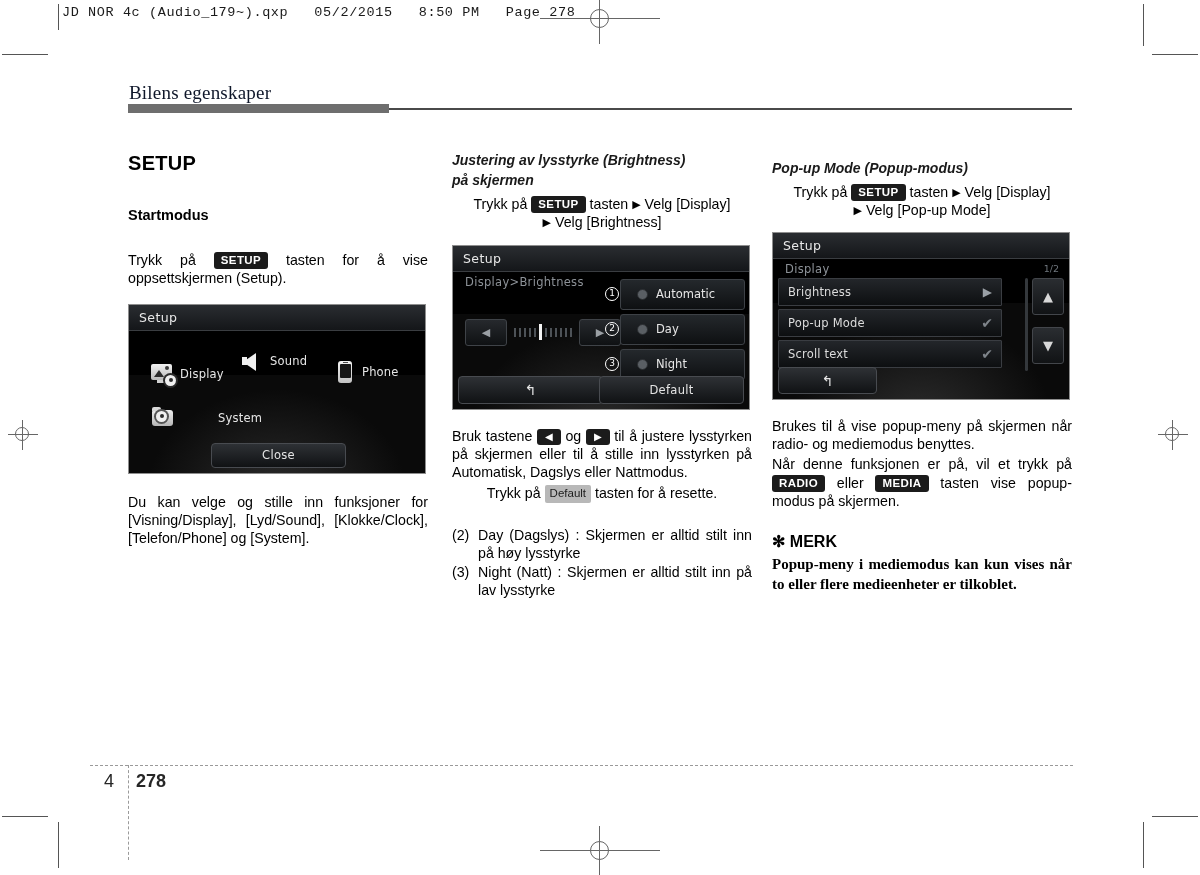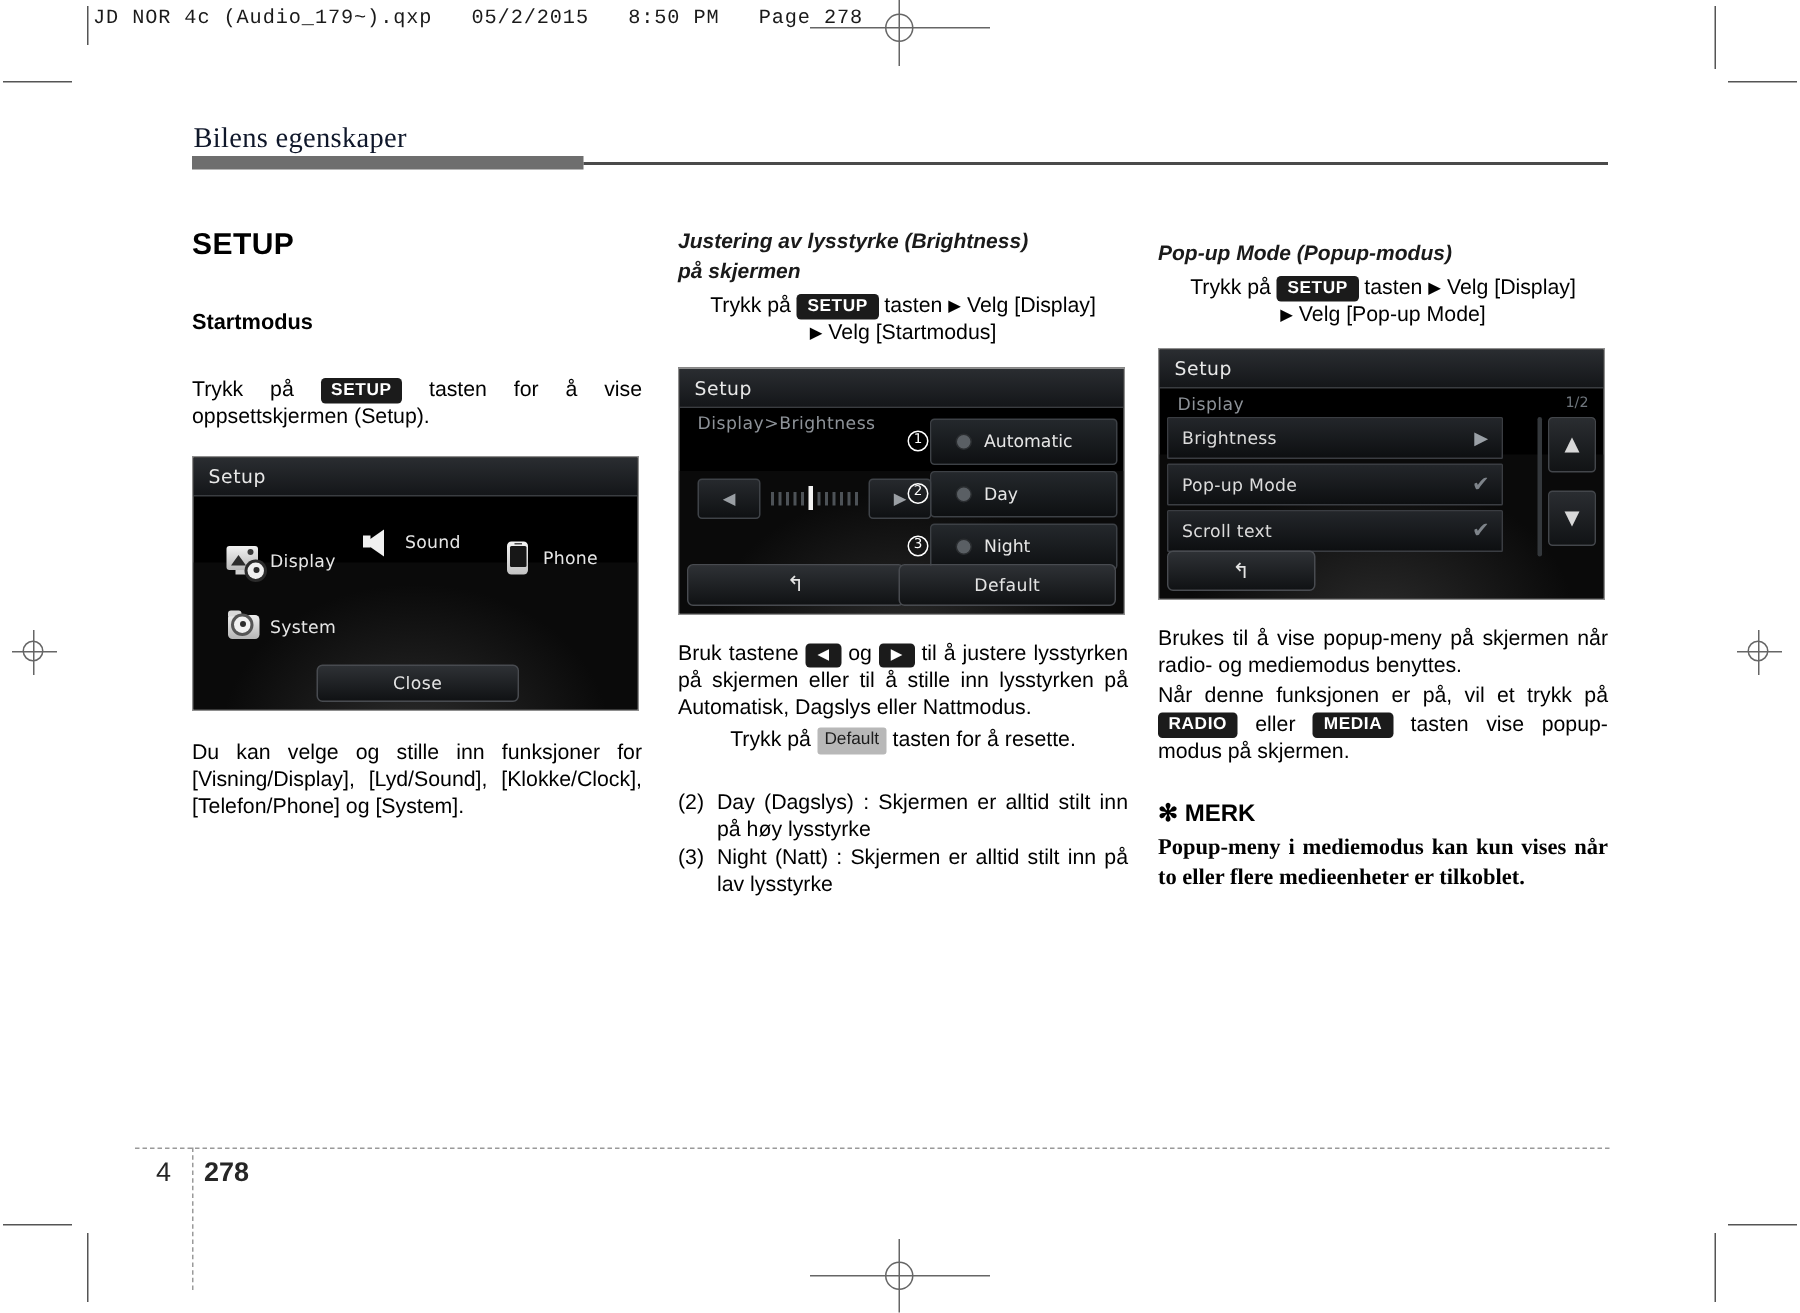--- a/index.html
+++ b/index.html
@@ -443,21 +443,21 @@
       <span class="icon-lbl">Sound</span>
     </div>
 
     <div class="icon-row" style="left:204px;top:56px;">
       <div class="ic">
         <div class="ic-phone"></div>
       </div>
       <span class="icon-lbl">Phone</span>
     </div>
 
-    <div class="icon-row" style="left:22px;top:102px;">
+    <div class="icon-row" style="left:22px;top:102px;gap:38px;">
       <div class="ic">
         <div class="ic-folder"></div>
           <div class="gear g-sys"></div>
       </div>
       <span class="icon-lbl">System</span>
     </div>
 
     <div class="hu-btn" style="left:82px;top:138px;width:133px;height:23px;">Close</div>
   </div>
 
@@ -470,21 +470,21 @@
   <h2 class="sub-ital">Justering av lysstyrke (Brightness)</h2>
   <h2 class="sub-ital" style="margin-bottom:6px;">på skjermen</h2>
 
   <p class="body nj">
     <span>Trykk på</span>
     <span class="key">SETUP</span>
     <span>tasten</span>
     <span class="tri">▶</span>
     <span>Velg [Display]</span><br>
     <span class="tri">▶</span>
-    <span>Velg [Startmodus]</span>
+    <span>Velg [Brightness]</span>
   </p>
 
   <div class="hu" style="margin-top:13px;width:298px;height:165px;">
     <div class="hu-floor"></div>
     <div class="hu-titlebar"></div>
     <div class="hu-title">Setup</div>
     <div class="hu-crumb" style="top:29px;">Display&gt;Brightness</div>
 
     <div class="slider-wrap" style="left:12px;top:73px;">
       <div class="slider-arrow">◀</div>

